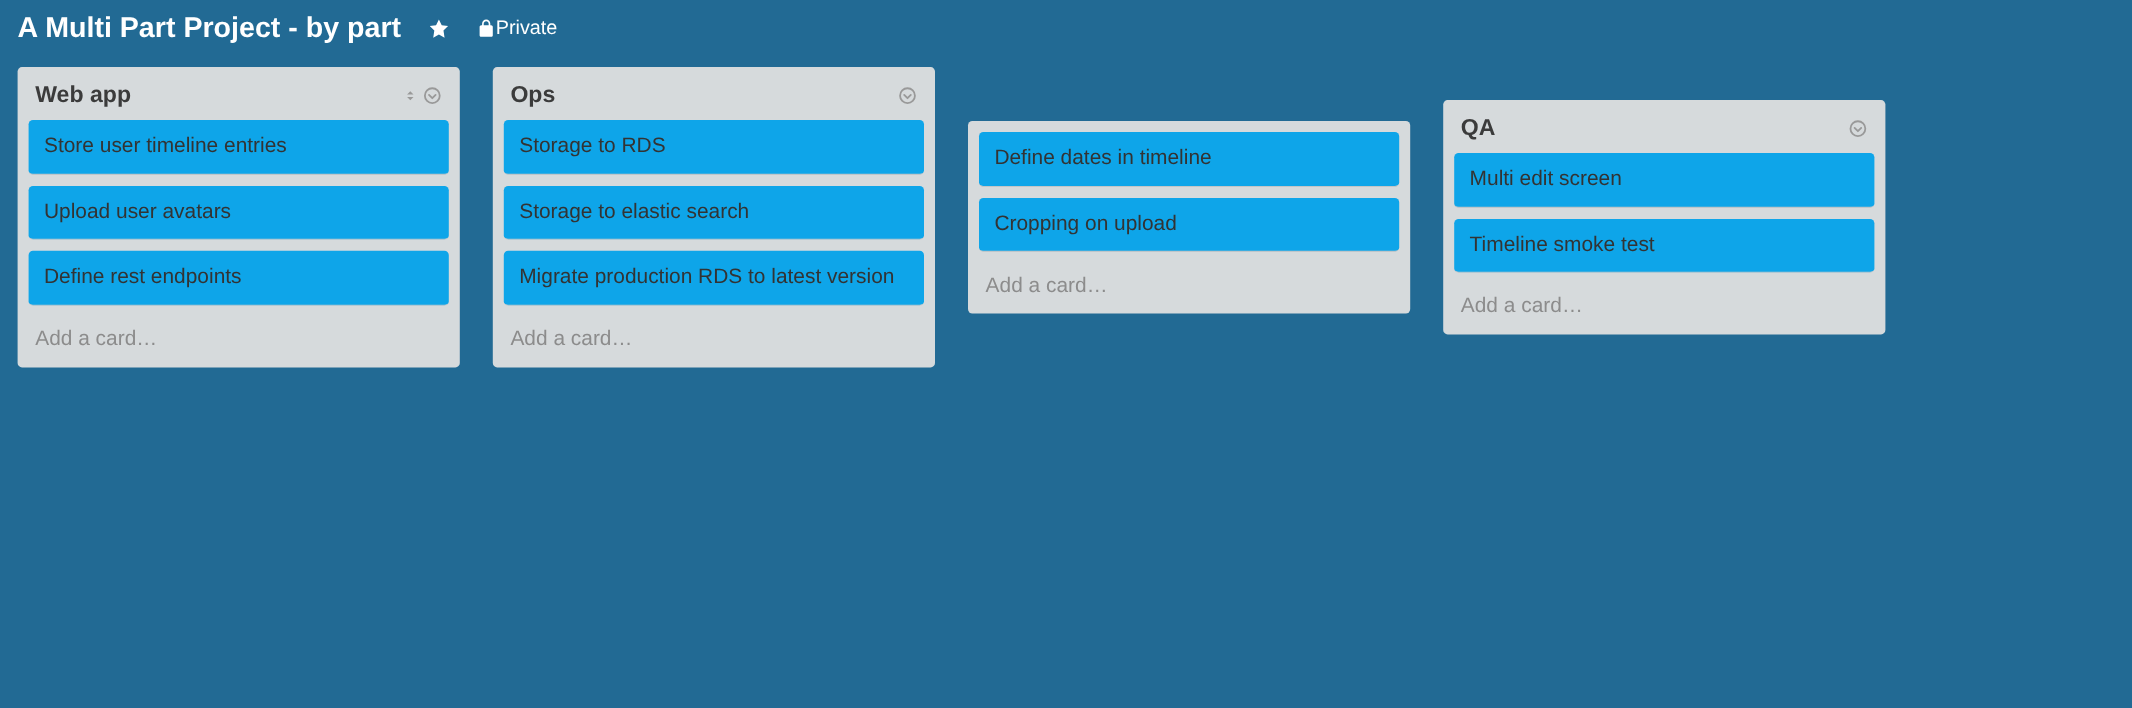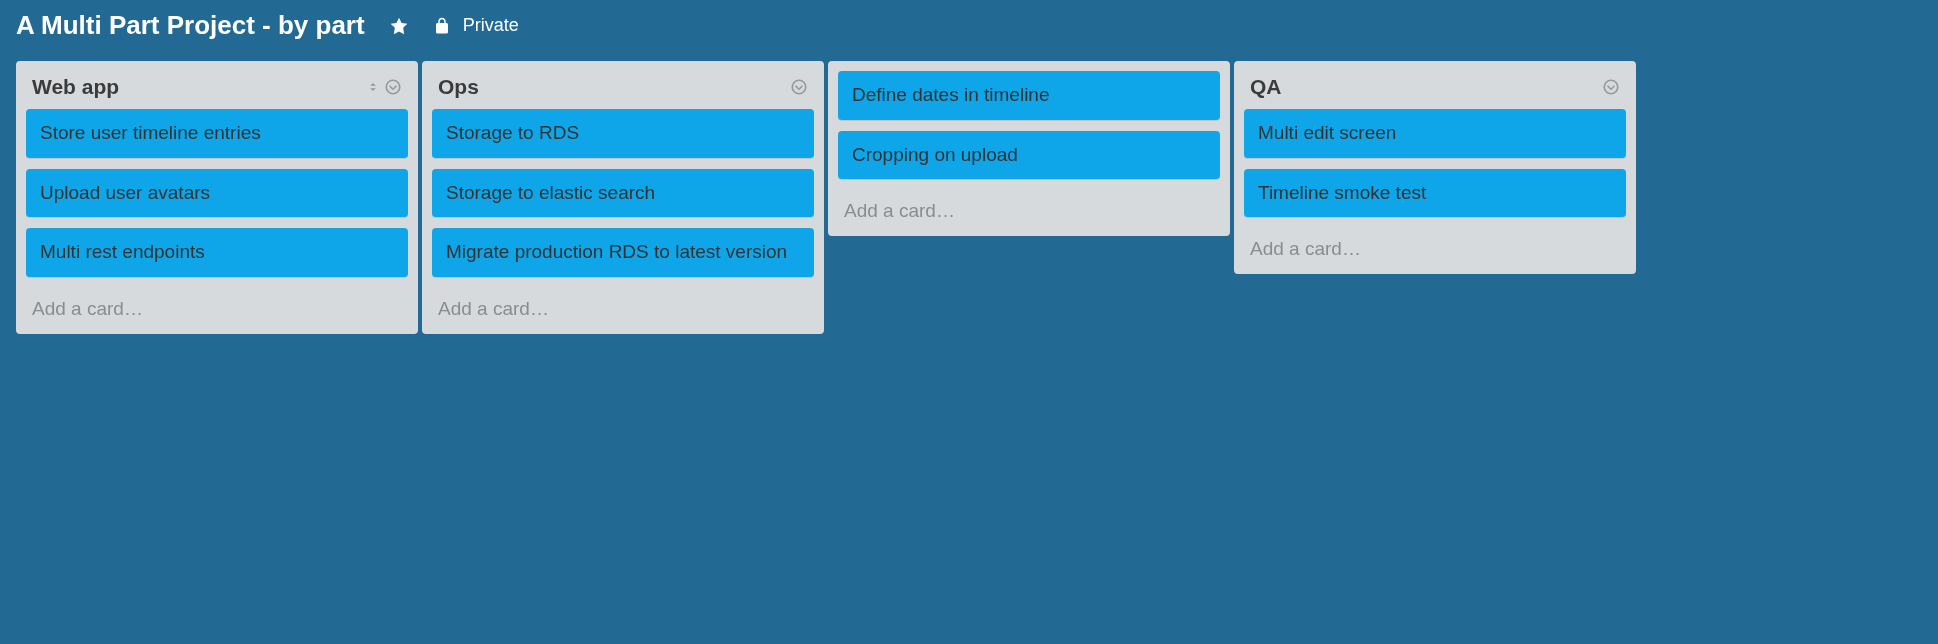--- a/index.html
+++ b/index.html
@@ -27,33 +27,32 @@
     }
     .header-icon {
       display: inline-flex;
       align-items: center;
       justify-content: center;
       color: #ffffff;
       cursor: pointer;
     }
     .privacy-group {
       display: flex;
-      gap: 12px;
       color: #ffffff;
       cursor: pointer;
     }
     .privacy-label {
       font-size: 18px;
       color: #ffffff;
     }
     .lists-container {
       display: flex;
-      gap: 4px;
+      gap: 30px;
       padding: 12px 16px;
-      align-items: flex-start;
+      align-items: center;
     }
     .list {
       background-color: #d6dadc;
       border-radius: 4px;
       width: 402px;
       flex-shrink: 0;
       padding: 10px 10px 10px 10px;
       display: flex;
       flex-direction: column;
     }
@@ -130,21 +129,21 @@
         <span class="menu-icon">
           <svg width="18" height="18" viewBox="0 0 24 24" fill="none" stroke="#999999" stroke-width="2.2">
             <circle cx="12" cy="12" r="9"></circle>
             <path d="M8 11l4 4 4-4" stroke-linecap="round" stroke-linejoin="round"></path>
           </svg>
         </span>
       </div>
     </div>
     <div class="card">Store user timeline entries</div>
     <div class="card">Upload user avatars</div>
-    <div class="card">Multi rest endpoints</div>
+    <div class="card">Define rest endpoints</div>
     <div class="add-card">Add a card…</div>
   </div>
 
   <div class="list">
     <div class="list-header">
       <div class="list-title">Ops</div>
       <div class="list-header-icons">
         <span class="menu-icon">
           <svg width="18" height="18" viewBox="0 0 24 24" fill="none" stroke="#999999" stroke-width="2.2">
             <circle cx="12" cy="12" r="9"></circle>

